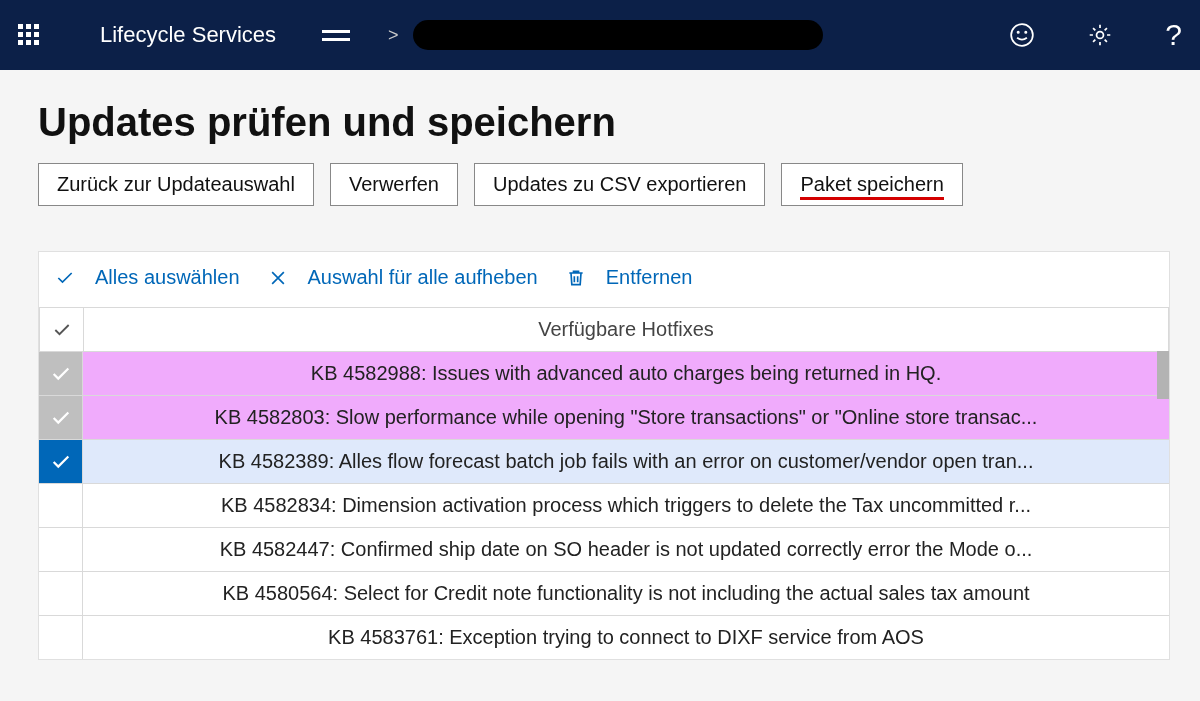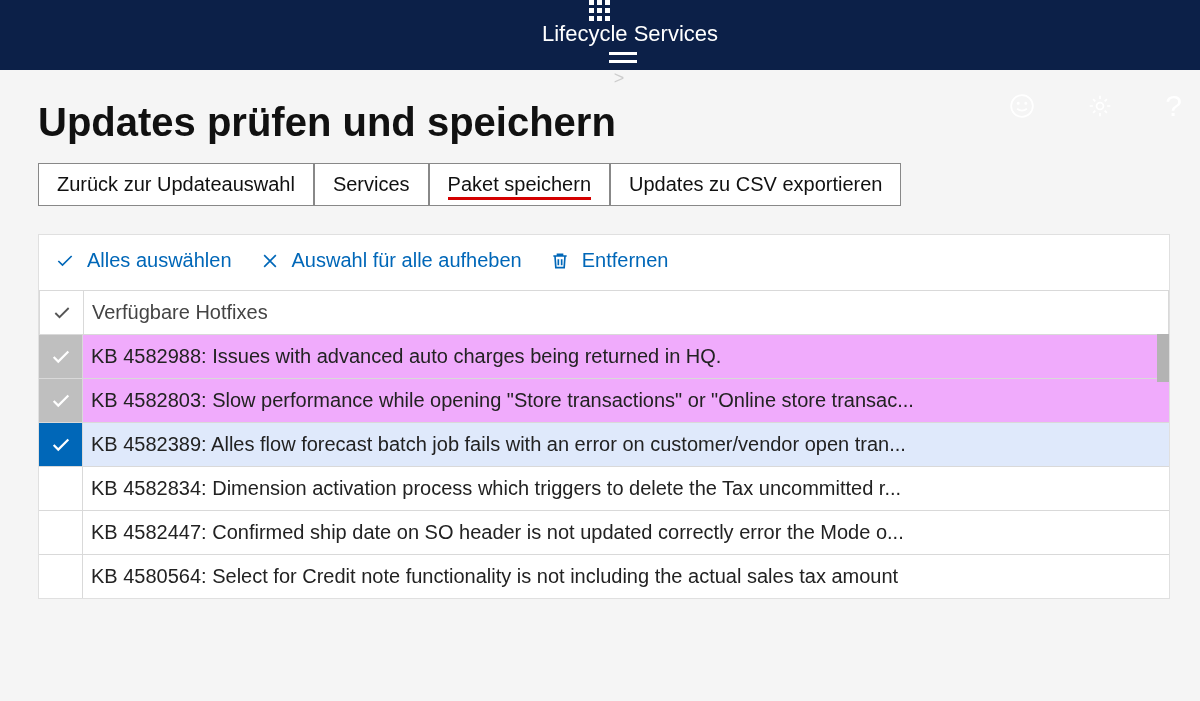--- a/index.html
+++ b/index.html
@@ -10,21 +10,20 @@
     height: 701px;
     overflow: hidden;
   }
   .topbar {
     background: #0c2048;
     height: 70px;
     display: flex;
     align-items: center;
     padding: 0 18px;
     color: #fff;
-    flex-direction: column;
   }
   .waffle {
     width: 22px; height: 22px;
     display: grid;
     grid-template-columns: repeat(3, 5px);
     grid-template-rows: repeat(3, 5px);
     gap: 3px;
     cursor: pointer;
   }
   .waffle span { background: #fff; width: 5px; height: 5px; }
@@ -70,21 +69,21 @@
 
   .content {
     padding: 30px 30px 0 38px;
   }
   h1 {
     font-size: 40px;
     font-weight: 600;
     color: #111;
     margin-bottom: 18px;
   }
-  .btnrow { display: flex; margin-bottom: 28px; }
+  .btnrow { display: flex; gap: 16px; margin-bottom: 45px; }
   .btnrow button {
     background: #fff;
     border: 1px solid #888;
     font-size: 20px;
     font-weight: 400;
     padding: 9px 18px;
     cursor: pointer;
     font-family: inherit;
     color: #111;
   }
@@ -96,21 +95,21 @@
   }
   .toolbar {
     display: flex;
     align-items: center;
     gap: 28px;
     padding: 14px 16px 18px 16px;
   }
   .tool {
     display: flex;
     align-items: center;
-    gap: 12px;
+    gap: 20px;
     color: #0067b8;
     font-size: 20px;
     cursor: pointer;
   }
   .tool svg { width: 20px; height: 20px; stroke: #0067b8; fill: none; stroke-width: 2; }
 
   .gridhead, .gridrow {
     display: flex;
     align-items: stretch;
     border-top: 1px solid #d9d9d9;
@@ -126,20 +125,21 @@
     border-right: 1px solid #d9d9d9;
   }
   .txtcell {
     flex: 1;
     padding: 10px 8px;
     font-size: 20px;
     white-space: nowrap;
     overflow: hidden;
     text-overflow: ellipsis;
     color: #222;
+    text-align: center;
   }
   .gridhead .txtcell { color: #444; font-weight: 400; }
   .gridhead .ckcell svg { width: 20px; height: 20px; stroke: #555; fill: none; stroke-width: 2.2; }
   .gridrow.sel { background: #f0abfc; }
   .gridrow.sel .ckcell { background: #bfbfbf; }
   .gridrow.active { background: #dfe9fb; }
   .gridrow.active .ckcell { background: #0067b8; }
   .gridrow .ckcell svg { width: 22px; height: 22px; stroke: #fff; fill: none; stroke-width: 2.4; }
   .gridrow { cursor: pointer; }
   .scrollthumb {
@@ -188,23 +188,23 @@
     </div>
     <div class="ticon help">?</div>
   </div>
 </div>
 
 <div class="content">
   <h1>Updates prüfen und speichern</h1>
 
   <div class="btnrow">
     <button>Zurück zur Updateauswahl</button>
-    <button>Services</button>
+    <button>Verwerfen</button>
+    <button>Updates zu CSV exportieren</button>
     <button><span class="save-underline">Paket speichern</span></button>
-    <button>Updates zu CSV exportieren</button>
   </div>
 
   <div class="card">
     <div class="toolbar">
       <div class="tool">
         <svg viewBox="0 0 24 24">
             <path d="M4 12l5 5L20 6"></path>
           </svg>
         <span>Alles auswählen</span>
       </div>
@@ -262,15 +262,19 @@
           <div class="txtcell">KB 4582834: Dimension activation process which triggers to delete the Tax uncommitted r...</div>
         </div>
         <div class="gridrow">
           <div class="ckcell"></div>
           <div class="txtcell">KB 4582447: Confirmed ship date on SO header is not updated correctly error the Mode o...</div>
         </div>
         <div class="gridrow">
           <div class="ckcell"></div>
           <div class="txtcell">KB 4580564: Select for Credit note functionality is not including the actual sales tax amount</div>
         </div>
+        <div class="gridrow">
+          <div class="ckcell"></div>
+          <div class="txtcell">KB 4583761: Exception trying to connect to DIXF service from AOS</div>
+        </div>
       </div>
   </div>
 </div>
 
 </body></html>

